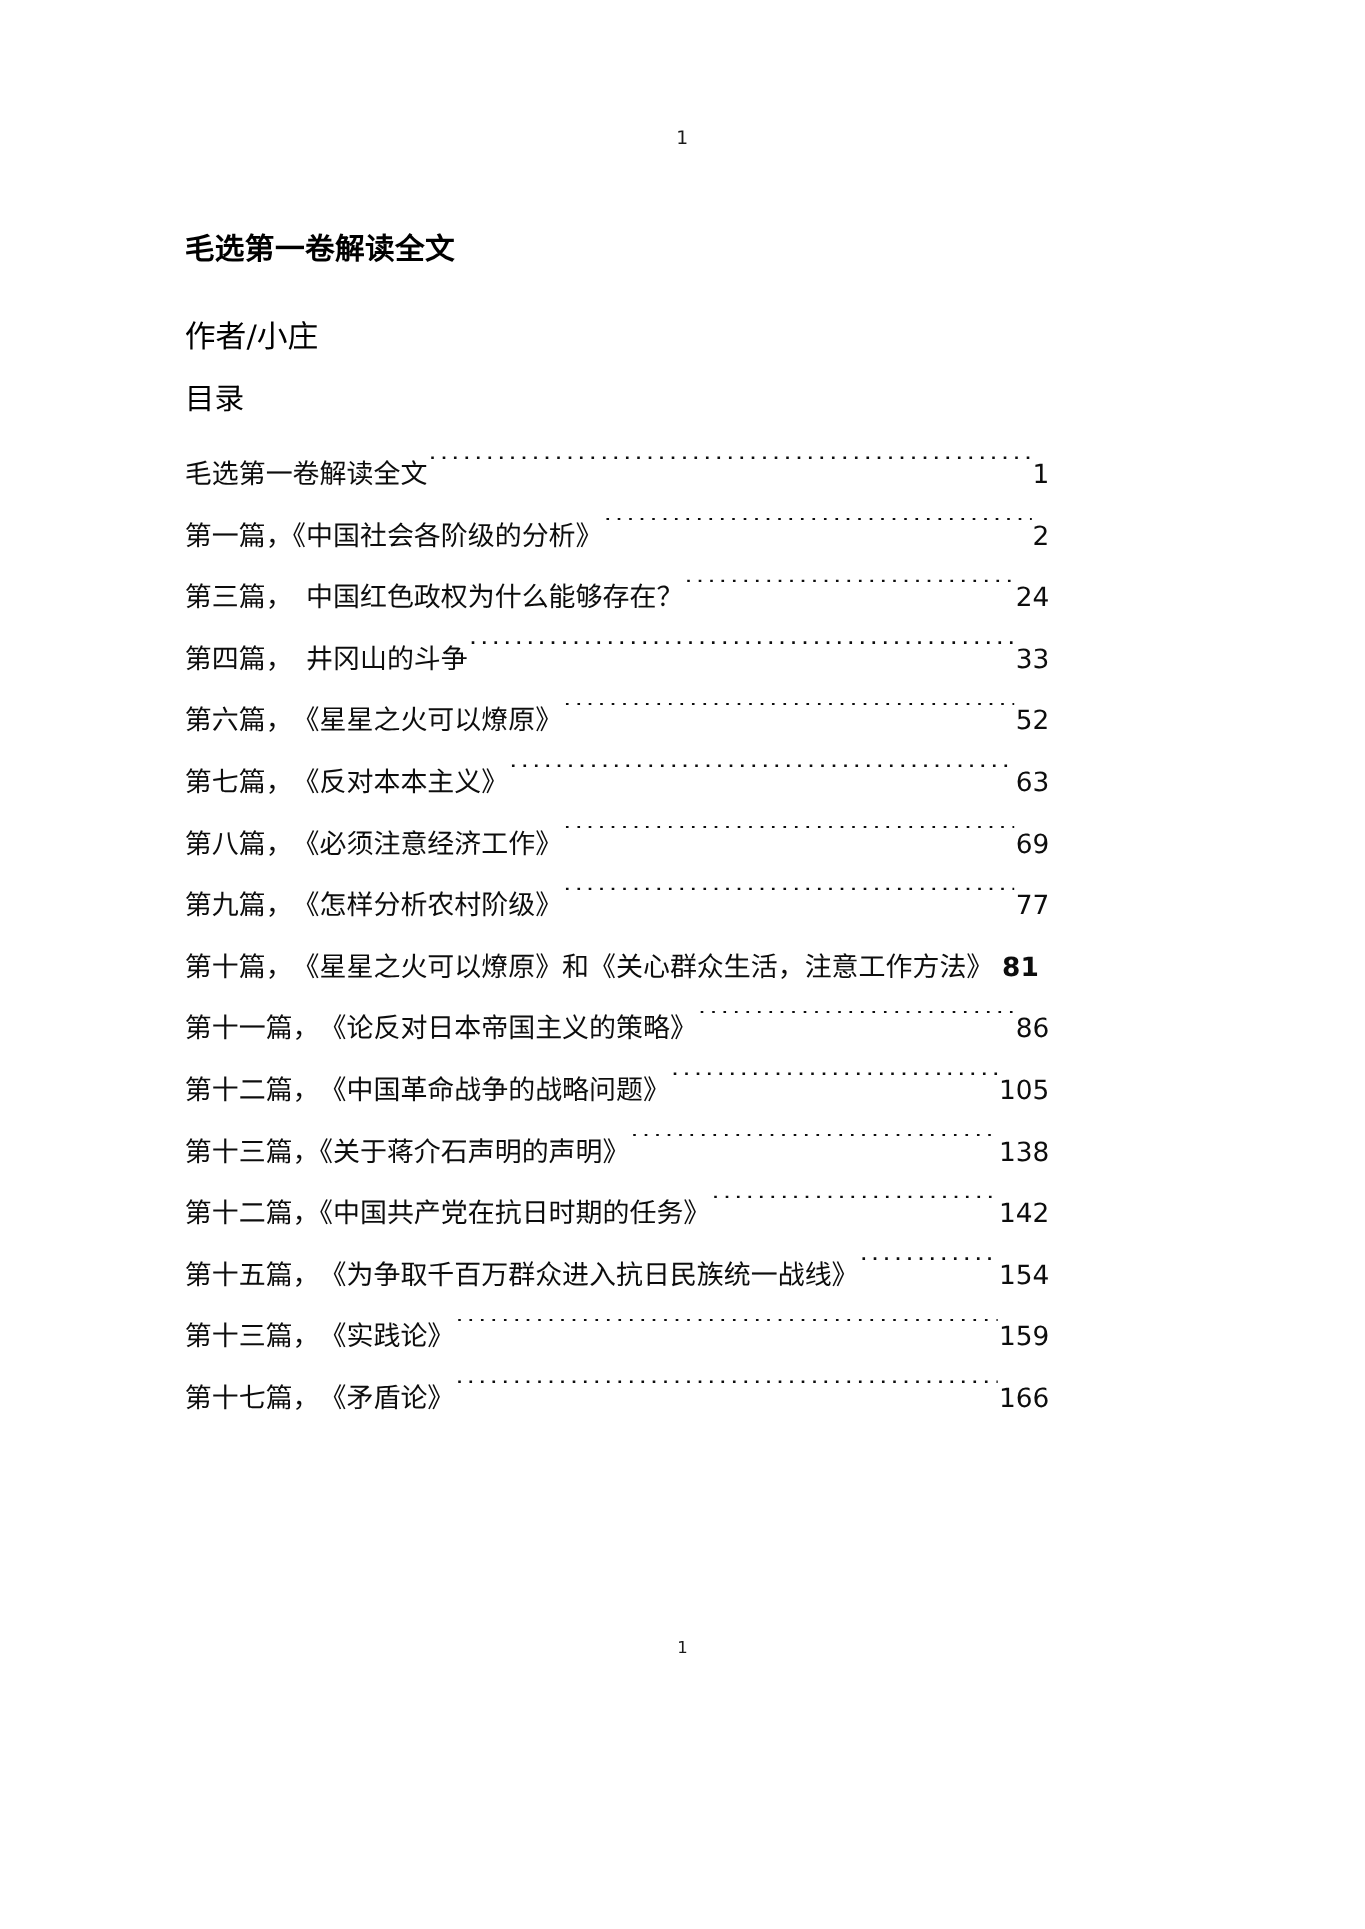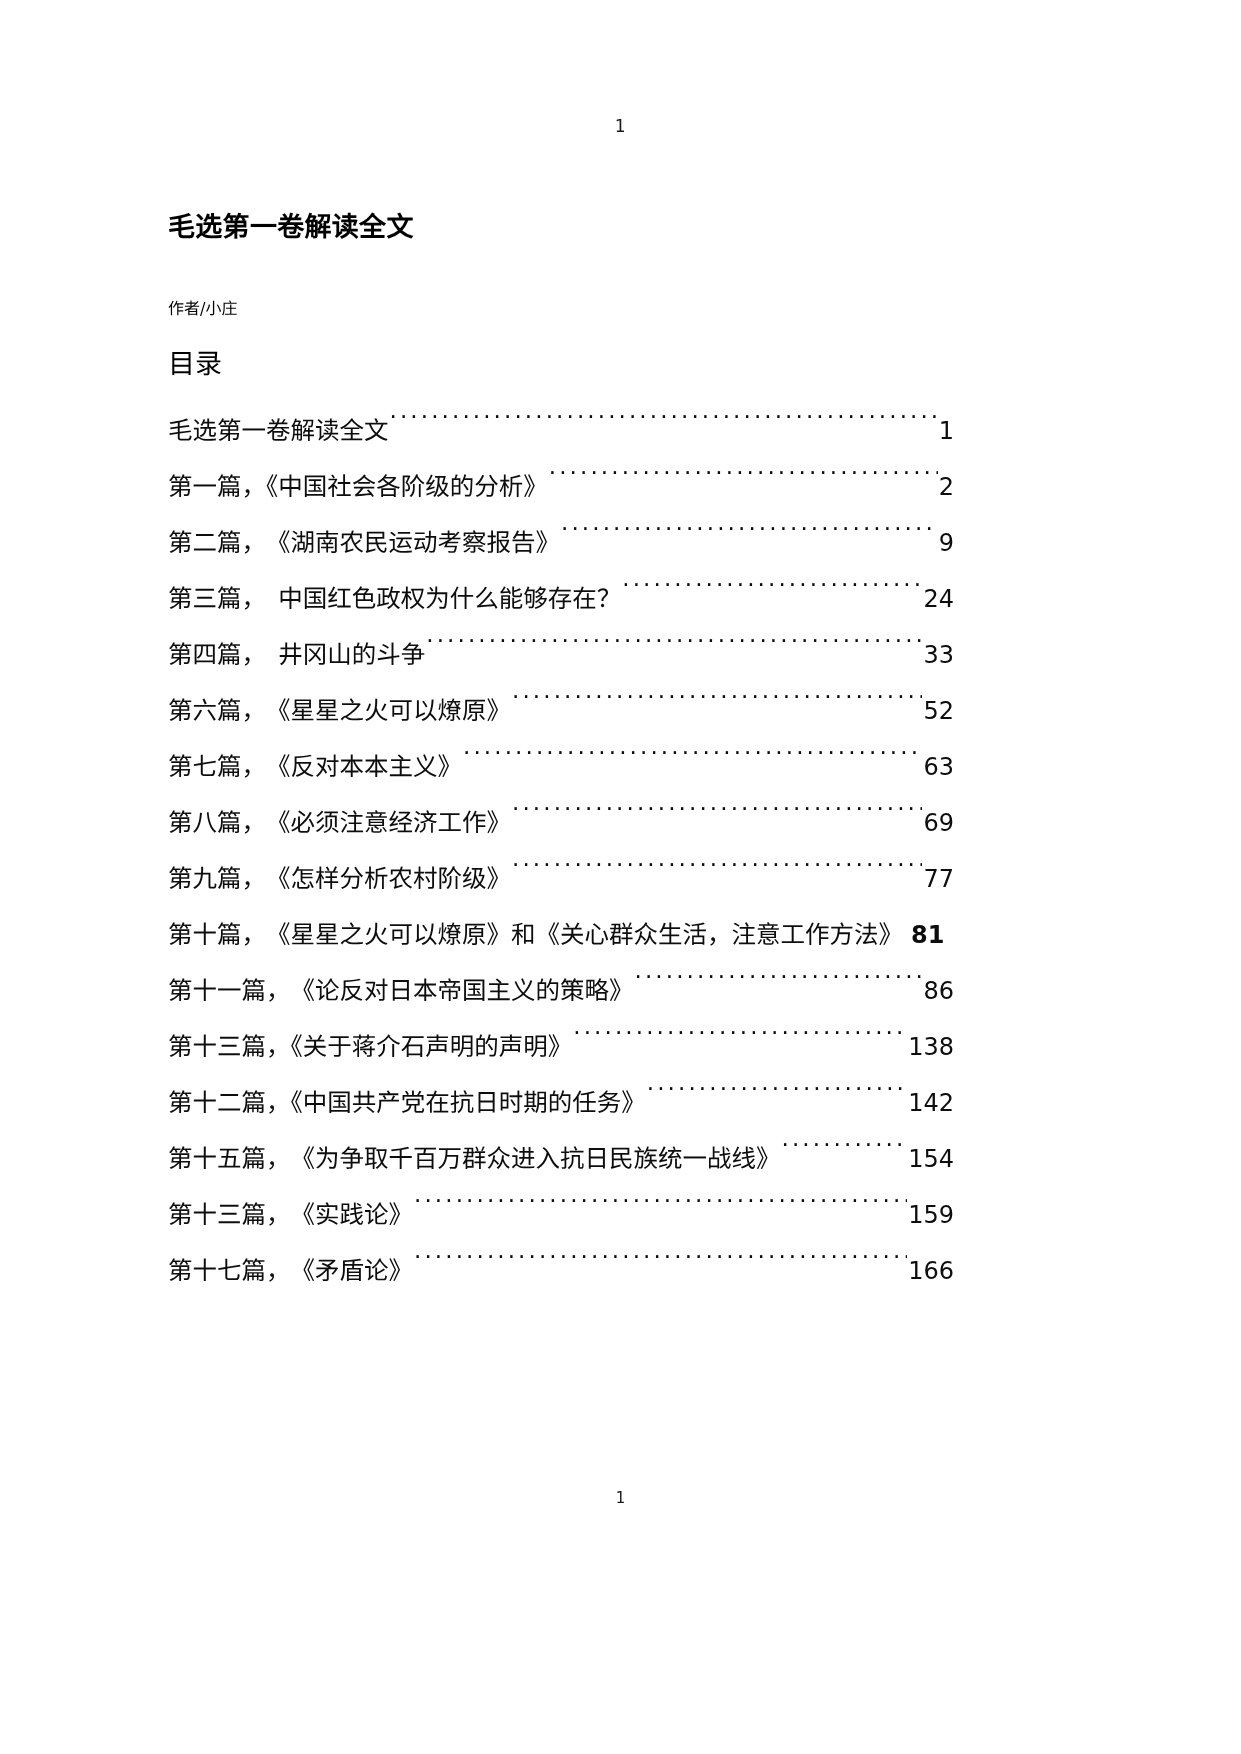--- a/index.html
+++ b/index.html
@@ -56,25 +56,24 @@
     line-height: 1.25;
     letter-spacing: 0.3px;
     color: #000;
     white-space: nowrap;
   }
 
   .doc-author {
     position: absolute;
     top: 288px;
     left: 0;
-    font-size: 16px;
+    font-size: 28px;
     line-height: 1.25;
     color: #000;
     white-space: nowrap;
-    margin-top: 11px;
   }
 
   .toc-heading {
     position: absolute;
     top: 346px;
     left: 0;
     width: 780px;
     font-size: 27px;
     line-height: 1.3;
     color: #000;
@@ -166,25 +165,20 @@
           <span class="toc-label">毛选第一卷解读全文</span>
           <span class="toc-leader"></span>
           <span class="toc-page">1</span>
         </div>
         <div class="toc-row">
           <span class="toc-label">第一篇，《中国社会各阶级的分析》</span>
           <span class="toc-leader"></span>
           <span class="toc-page">2</span>
         </div>
         <div class="toc-row">
-          <span class="toc-label">第二篇，　《湖南农民运动考察报告》</span>
-          <span class="toc-leader"></span>
-          <span class="toc-page">9</span>
-        </div>
-        <div class="toc-row">
           <span class="toc-label">第三篇，　中国红色政权为什么能够存在？</span>
           <span class="toc-leader"></span>
           <span class="toc-page">24</span>
         </div>
         <div class="toc-row">
           <span class="toc-label">第四篇，　井冈山的斗争</span>
           <span class="toc-leader"></span>
           <span class="toc-page">33</span>
         </div>
         <div class="toc-row">
@@ -210,20 +204,25 @@
         <div class="toc-row no-leader">
           <span class="toc-label">第十篇，　《星星之火可以燎原》和《关心群众生活，注意工作方法》</span>
           <span class="toc-page">81</span>
         </div>
         <div class="toc-row">
           <span class="toc-label">第十一篇，　《论反对日本帝国主义的策略》</span>
           <span class="toc-leader"></span>
           <span class="toc-page">86</span>
         </div>
         <div class="toc-row">
+          <span class="toc-label">第十二篇，　《中国革命战争的战略问题》</span>
+          <span class="toc-leader"></span>
+          <span class="toc-page">105</span>
+        </div>
+        <div class="toc-row">
           <span class="toc-label">第十三篇，《关于蒋介石声明的声明》</span>
           <span class="toc-leader"></span>
           <span class="toc-page">138</span>
         </div>
         <div class="toc-row">
           <span class="toc-label">第十二篇，《中国共产党在抗日时期的任务》</span>
           <span class="toc-leader"></span>
           <span class="toc-page">142</span>
         </div>
         <div class="toc-row">

